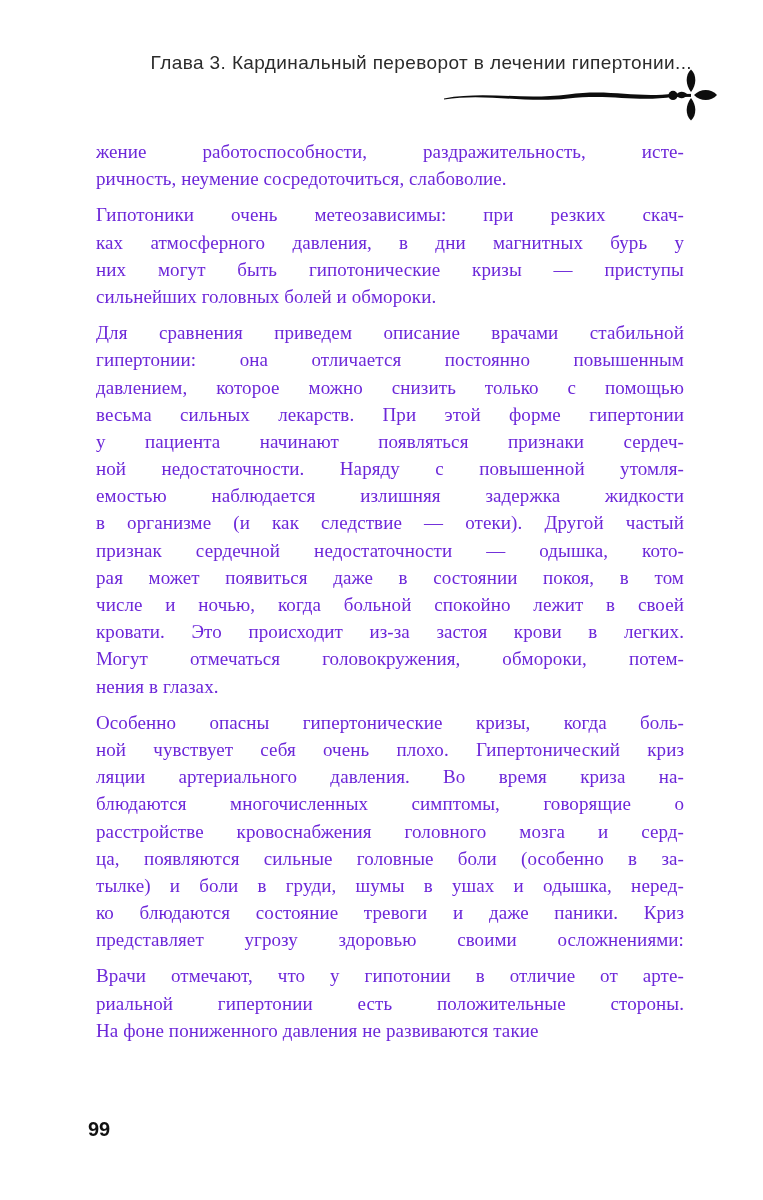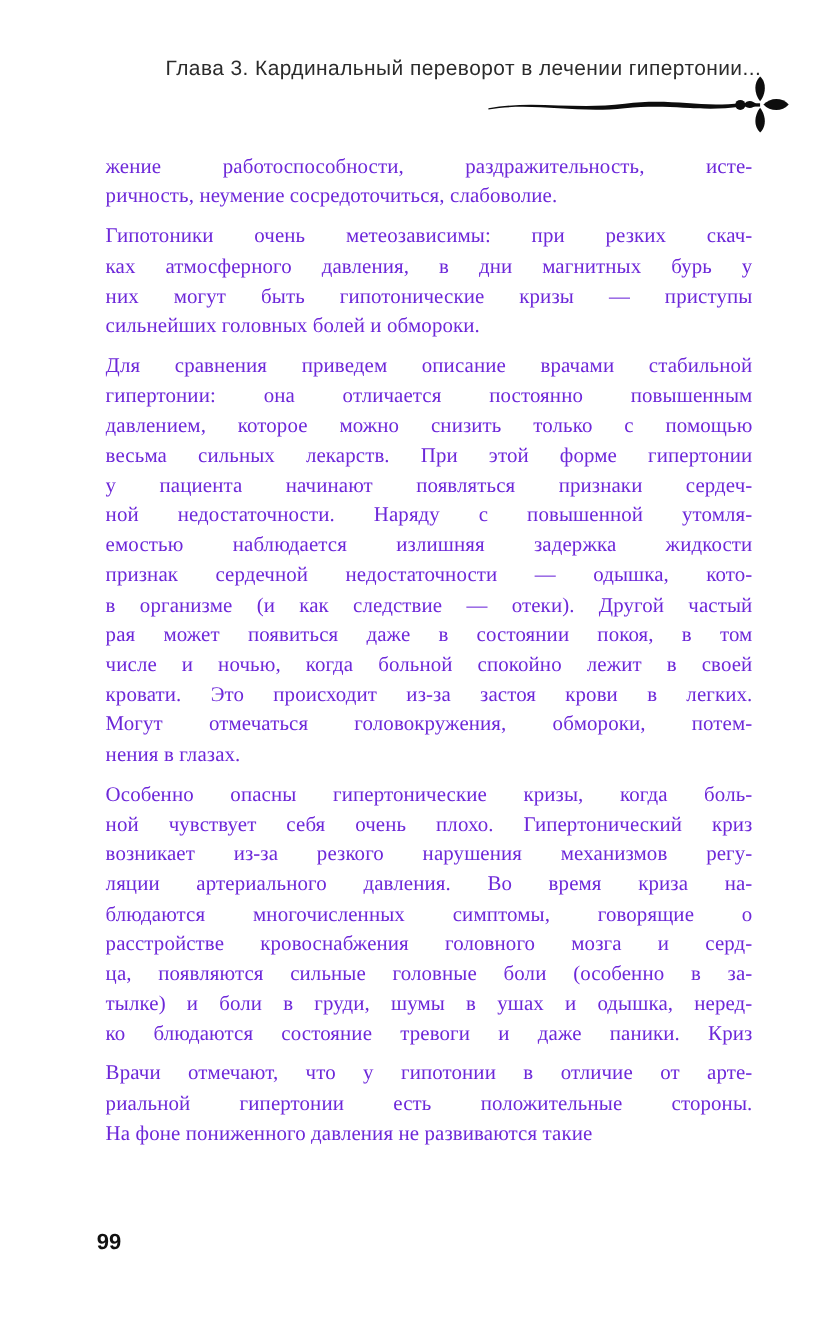--- a/index.html
+++ b/index.html
@@ -120,38 +120,38 @@
         <div class="line last">сильнейших головных болей и обмороки.</div>
       </div>
       <div class="para">
         <div class="line">Для сравнения приведем описание врачами стабильной</div>
         <div class="line">гипертонии: она отличается постоянно повышенным</div>
         <div class="line">давлением, которое можно снизить только с помощью</div>
         <div class="line">весьма сильных лекарств. При этой форме гипертонии</div>
         <div class="line">у пациента начинают появляться признаки сердеч-</div>
         <div class="line">ной недостаточности. Наряду с повышенной утомля-</div>
         <div class="line">емостью наблюдается излишняя задержка жидкости</div>
+        <div class="line">в организме (и как следствие — отеки). Другой частый</div>
         <div class="line">признак сердечной недостаточности — одышка, кото-</div>
-        <div class="line">в организме (и как следствие — отеки). Другой частый</div>
         <div class="line">рая может появиться даже в состоянии покоя, в том</div>
         <div class="line">числе и ночью, когда больной спокойно лежит в своей</div>
         <div class="line">кровати. Это происходит из-за застоя крови в легких.</div>
         <div class="line">Могут отмечаться головокружения, обмороки, потем-</div>
         <div class="line last">нения в глазах.</div>
       </div>
       <div class="para">
         <div class="line">Особенно опасны гипертонические кризы, когда боль-</div>
         <div class="line">ной чувствует себя очень плохо. Гипертонический криз</div>
-        <div class="line">возникает из-за резкого нарушения механизмов регу-</div>
         <div class="line">ляции артериального давления. Во время криза на-</div>
         <div class="line">блюдаются многочисленных симптомы, говорящие о</div>
         <div class="line">расстройстве кровоснабжения головного мозга и серд-</div>
         <div class="line">ца, появляются сильные головные боли (особенно в за-</div>
         <div class="line">тылке) и боли в груди, шумы в ушах и одышка, неред-</div>
         <div class="line">ко блюдаются состояние тревоги и даже паники. Криз</div>
+        <div class="line">представляет угрозу здоровью своими осложнениями:</div>
       </div>
       <div class="para">
         <div class="line">Врачи отмечают, что у гипотонии в отличие от арте-</div>
         <div class="line">риальной гипертонии есть положительные стороны.</div>
         <div class="line last">На фоне пониженного давления не развиваются такие</div>
       </div>
     </div>
 
   <div class="page-number">99</div>
 

